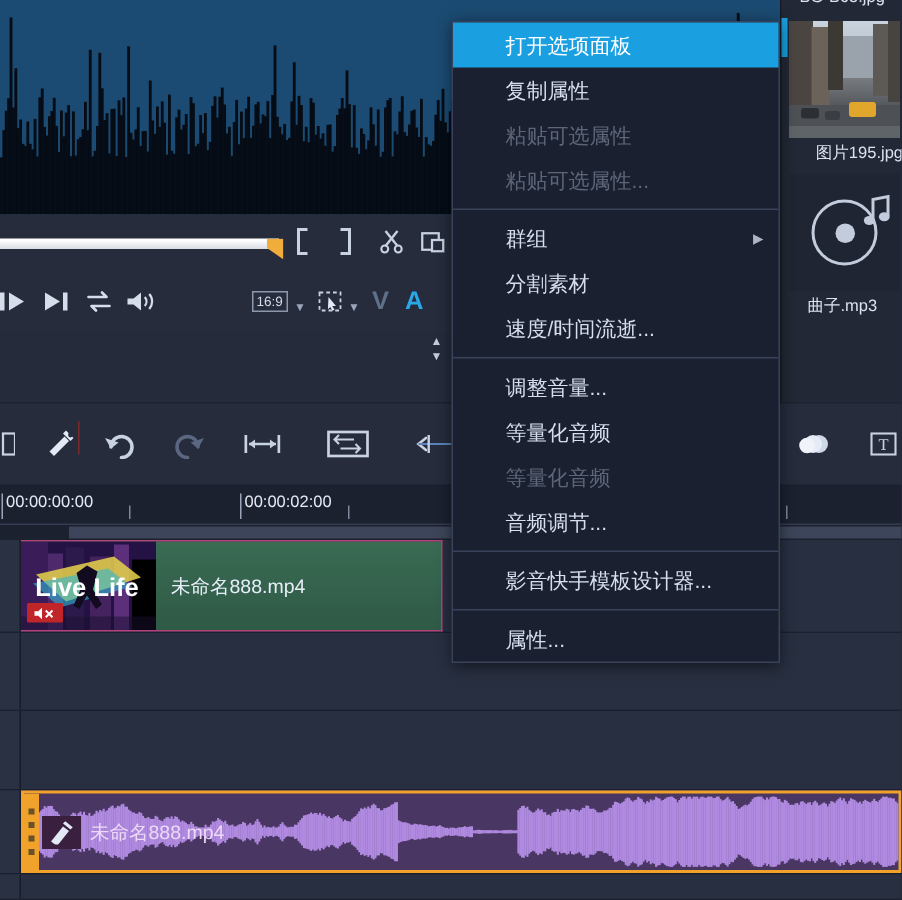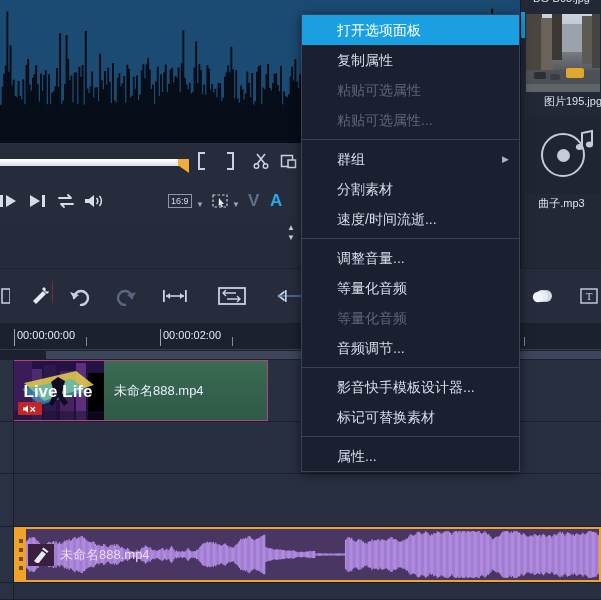--- a/index.html
+++ b/index.html
@@ -678,38 +678,38 @@
       <svg width="18" height="18" viewBox="0 0 18 18">
         <rect x="1" y="2" width="16" height="14" stroke="#c8d2e2" stroke-width="1.4" fill="none"></rect>
         <text x="9" y="13" font-size="11" fill="#c8d2e2" text-anchor="middle" font-family="Liberation Serif, serif">T</text>
       </svg>
     </div>
   </div>
 
   <div id="timeline">
 
     <div id="ruler">
-      <div class="ruler-label" style="left:14px;">00:00:00:00</div>
+      <div class="ruler-label" style="left:1px;">00:00:00:00</div>
       <div class="ruler-label" style="left:160px;">00:00:02:00</div>
       <div class="ruler-tick" style="left:86px;"></div>
       <div class="ruler-tick" style="left:232px;"></div>
       <div class="ruler-tick" style="left:305px;"></div>
       <div class="ruler-tick" style="left:378px;"></div>
       <div class="ruler-tick" style="left:451px;"></div>
       <div class="ruler-tick" style="left:524px;"></div>
     </div>
     <div id="ruler-gutter"></div>
     <div id="scrollbar-h">
       <div id="scroll-thumb"></div>
     </div>
 
     <div class="track" style="top:36px; height:62px;">
       <div class="track-head"></div>
       <div class="track-body">
-        <div id="clip-video" style="width:254px;">
+        <div id="clip-video" style="width:281px;">
           <div id="clip-video-thumb">
             <svg width="90" height="60" viewBox="0 0 90 60">
               <rect width="90" height="60" fill="#231243"></rect>
               <rect x="0" y="0" width="18" height="60" fill="#3a1d58"></rect>
               <rect x="18" y="8" width="10" height="52" fill="#4e2a6d"></rect>
               <rect x="30" y="4" width="12" height="56" fill="#2d1a4d"></rect>
               <rect x="46" y="10" width="14" height="50" fill="#45235f"></rect>
               <rect x="62" y="2" width="10" height="58" fill="#5b2f7a"></rect>
               <rect x="74" y="12" width="16" height="48" fill="#33१a4f"></rect>
               <path d="M10 22 L62 10 L80 24 L30 40 Z" fill="#e8d44a" opacity="0.85"></path>
@@ -1314,18 +1314,17 @@
       <div class="menu-item"><span>群组</span><span class="submenu-arrow">▶</span></div>
       <div class="menu-item"><span>分割素材</span></div>
       <div class="menu-item"><span>速度/时间流逝...</span></div>
       <div class="menu-sep"></div>
       <div class="menu-item"><span>调整音量...</span></div>
       <div class="menu-item"><span>等量化音频</span></div>
       <div class="menu-item disabled"><span>等量化音频</span></div>
       <div class="menu-item"><span>音频调节...</span></div>
       <div class="menu-sep"></div>
       <div class="menu-item"><span>影音快手模板设计器...</span></div>
-      <div class="menu-item"><span>标记可替换素材</span></div>
       <div class="menu-sep"></div>
       <div class="menu-item"><span>属性...</span></div>
     </div>
 
 </div>
 
 </body></html>

